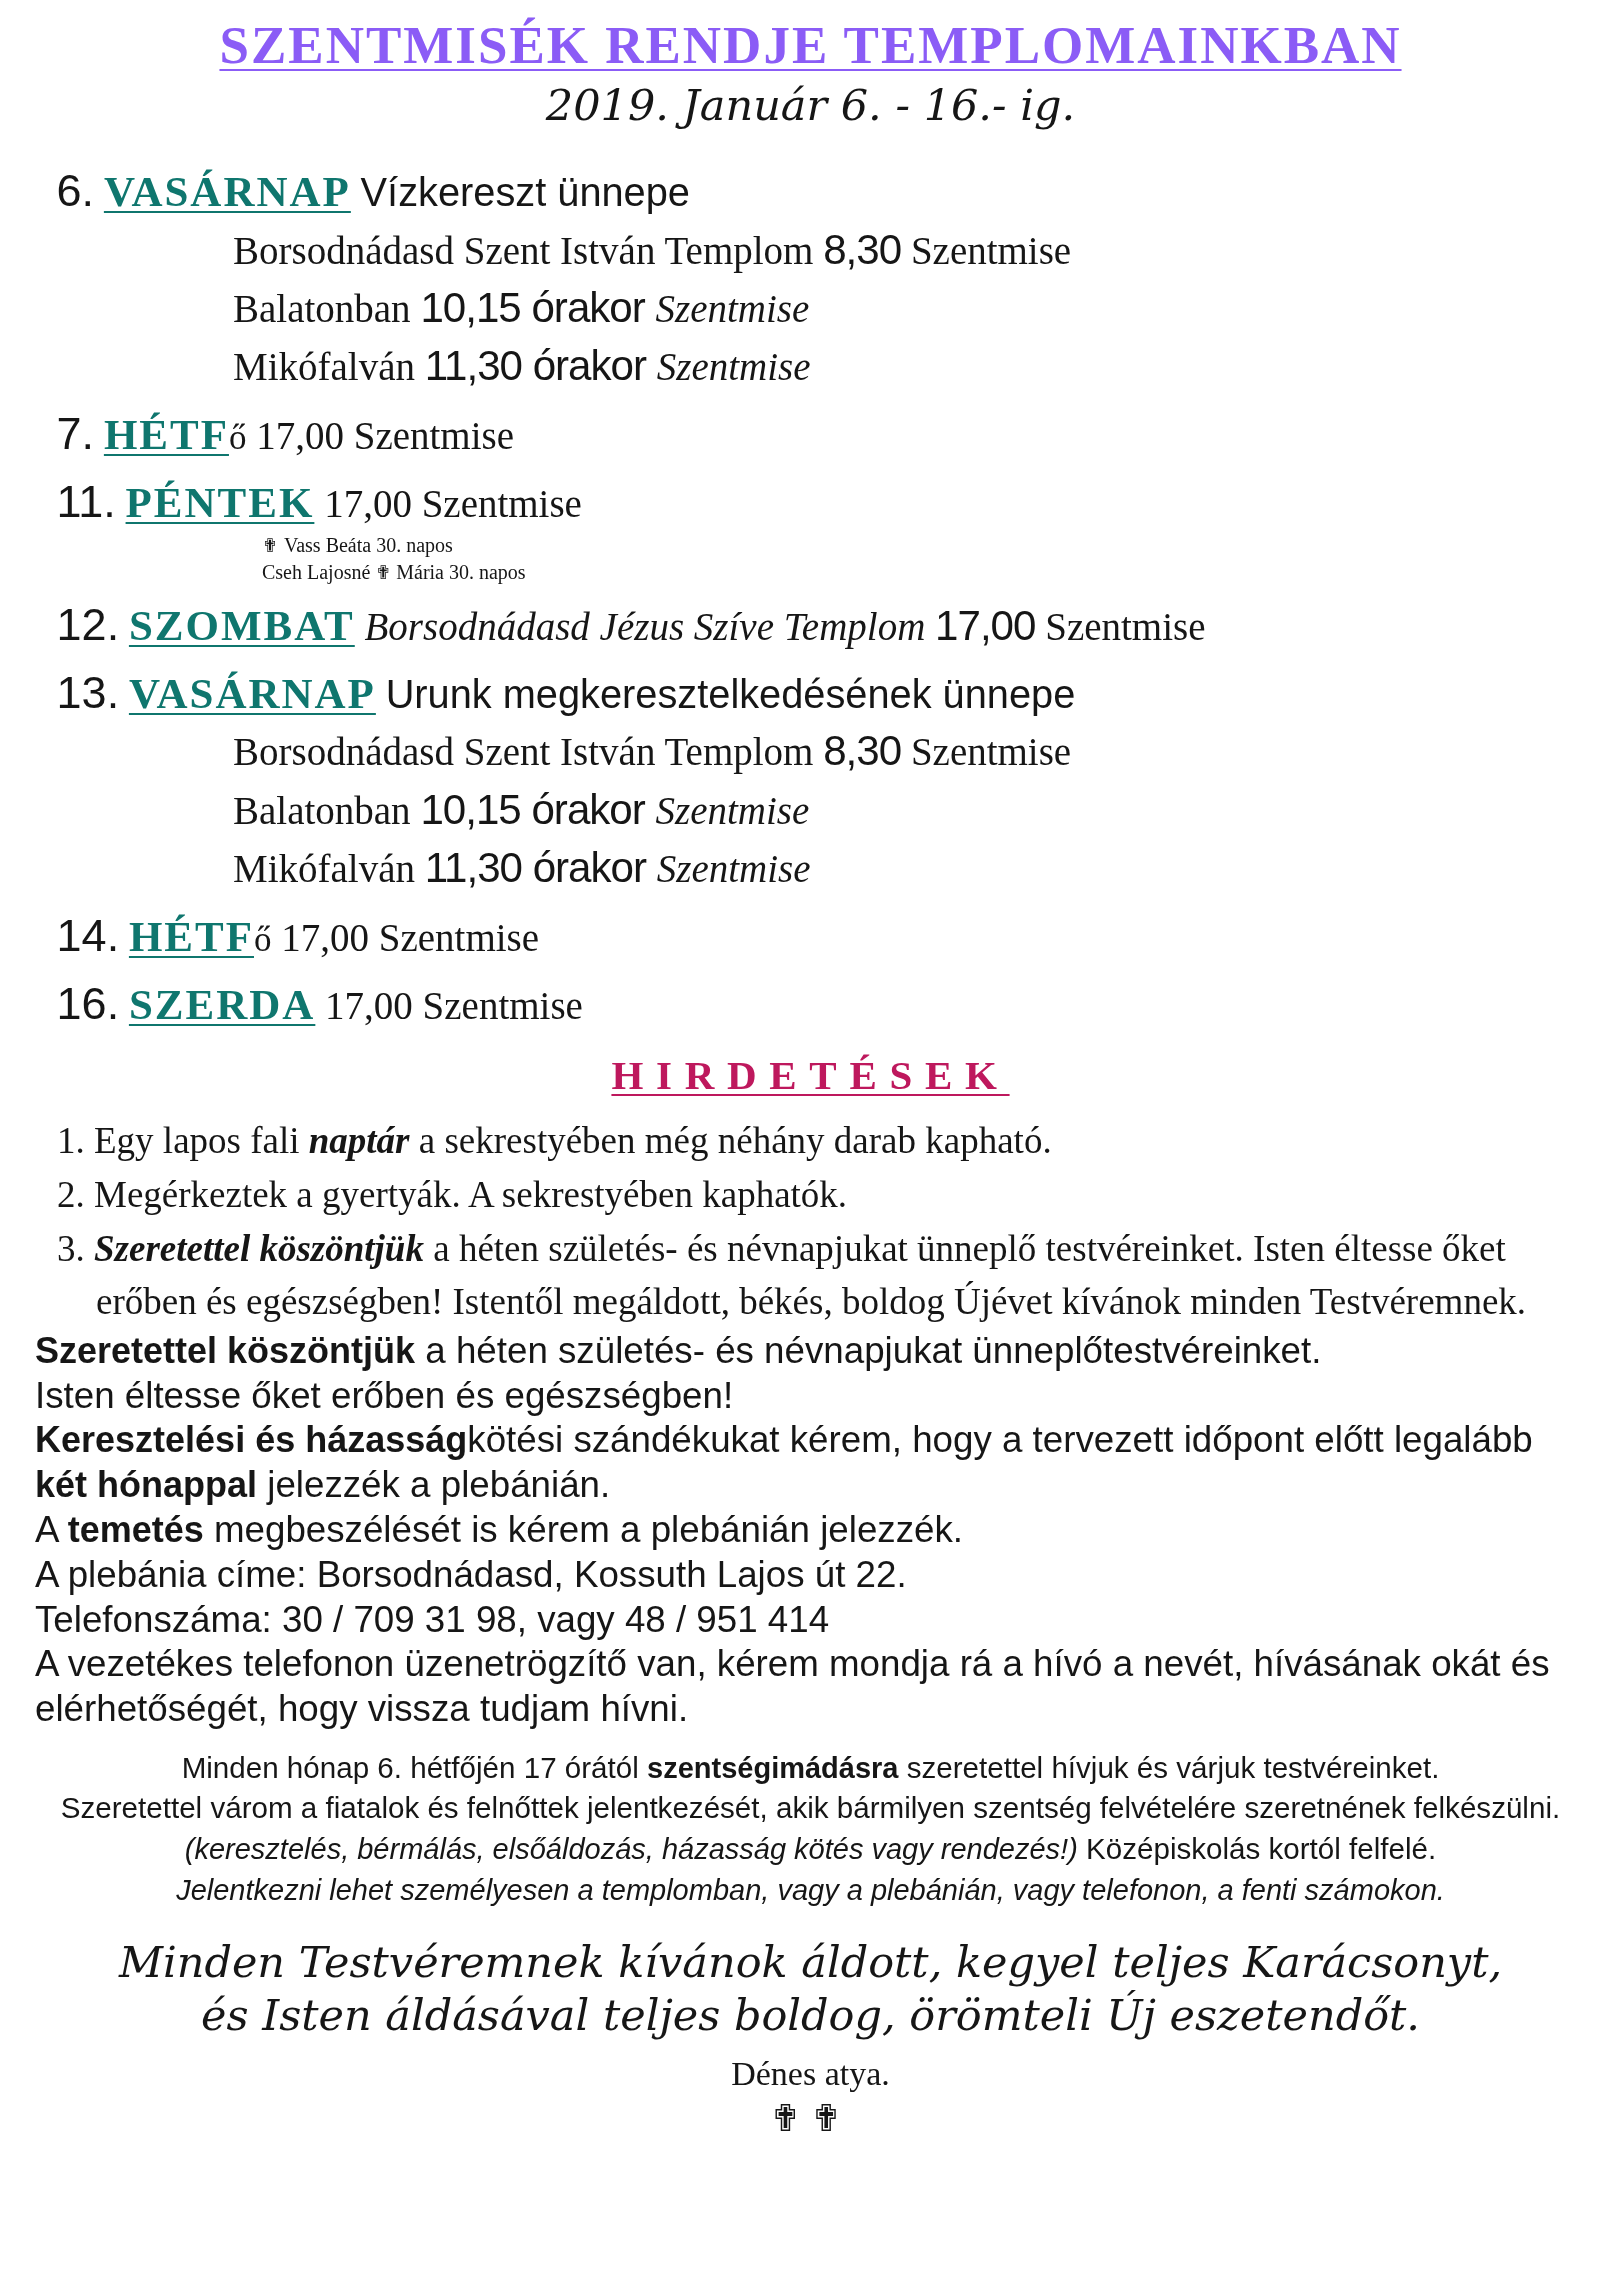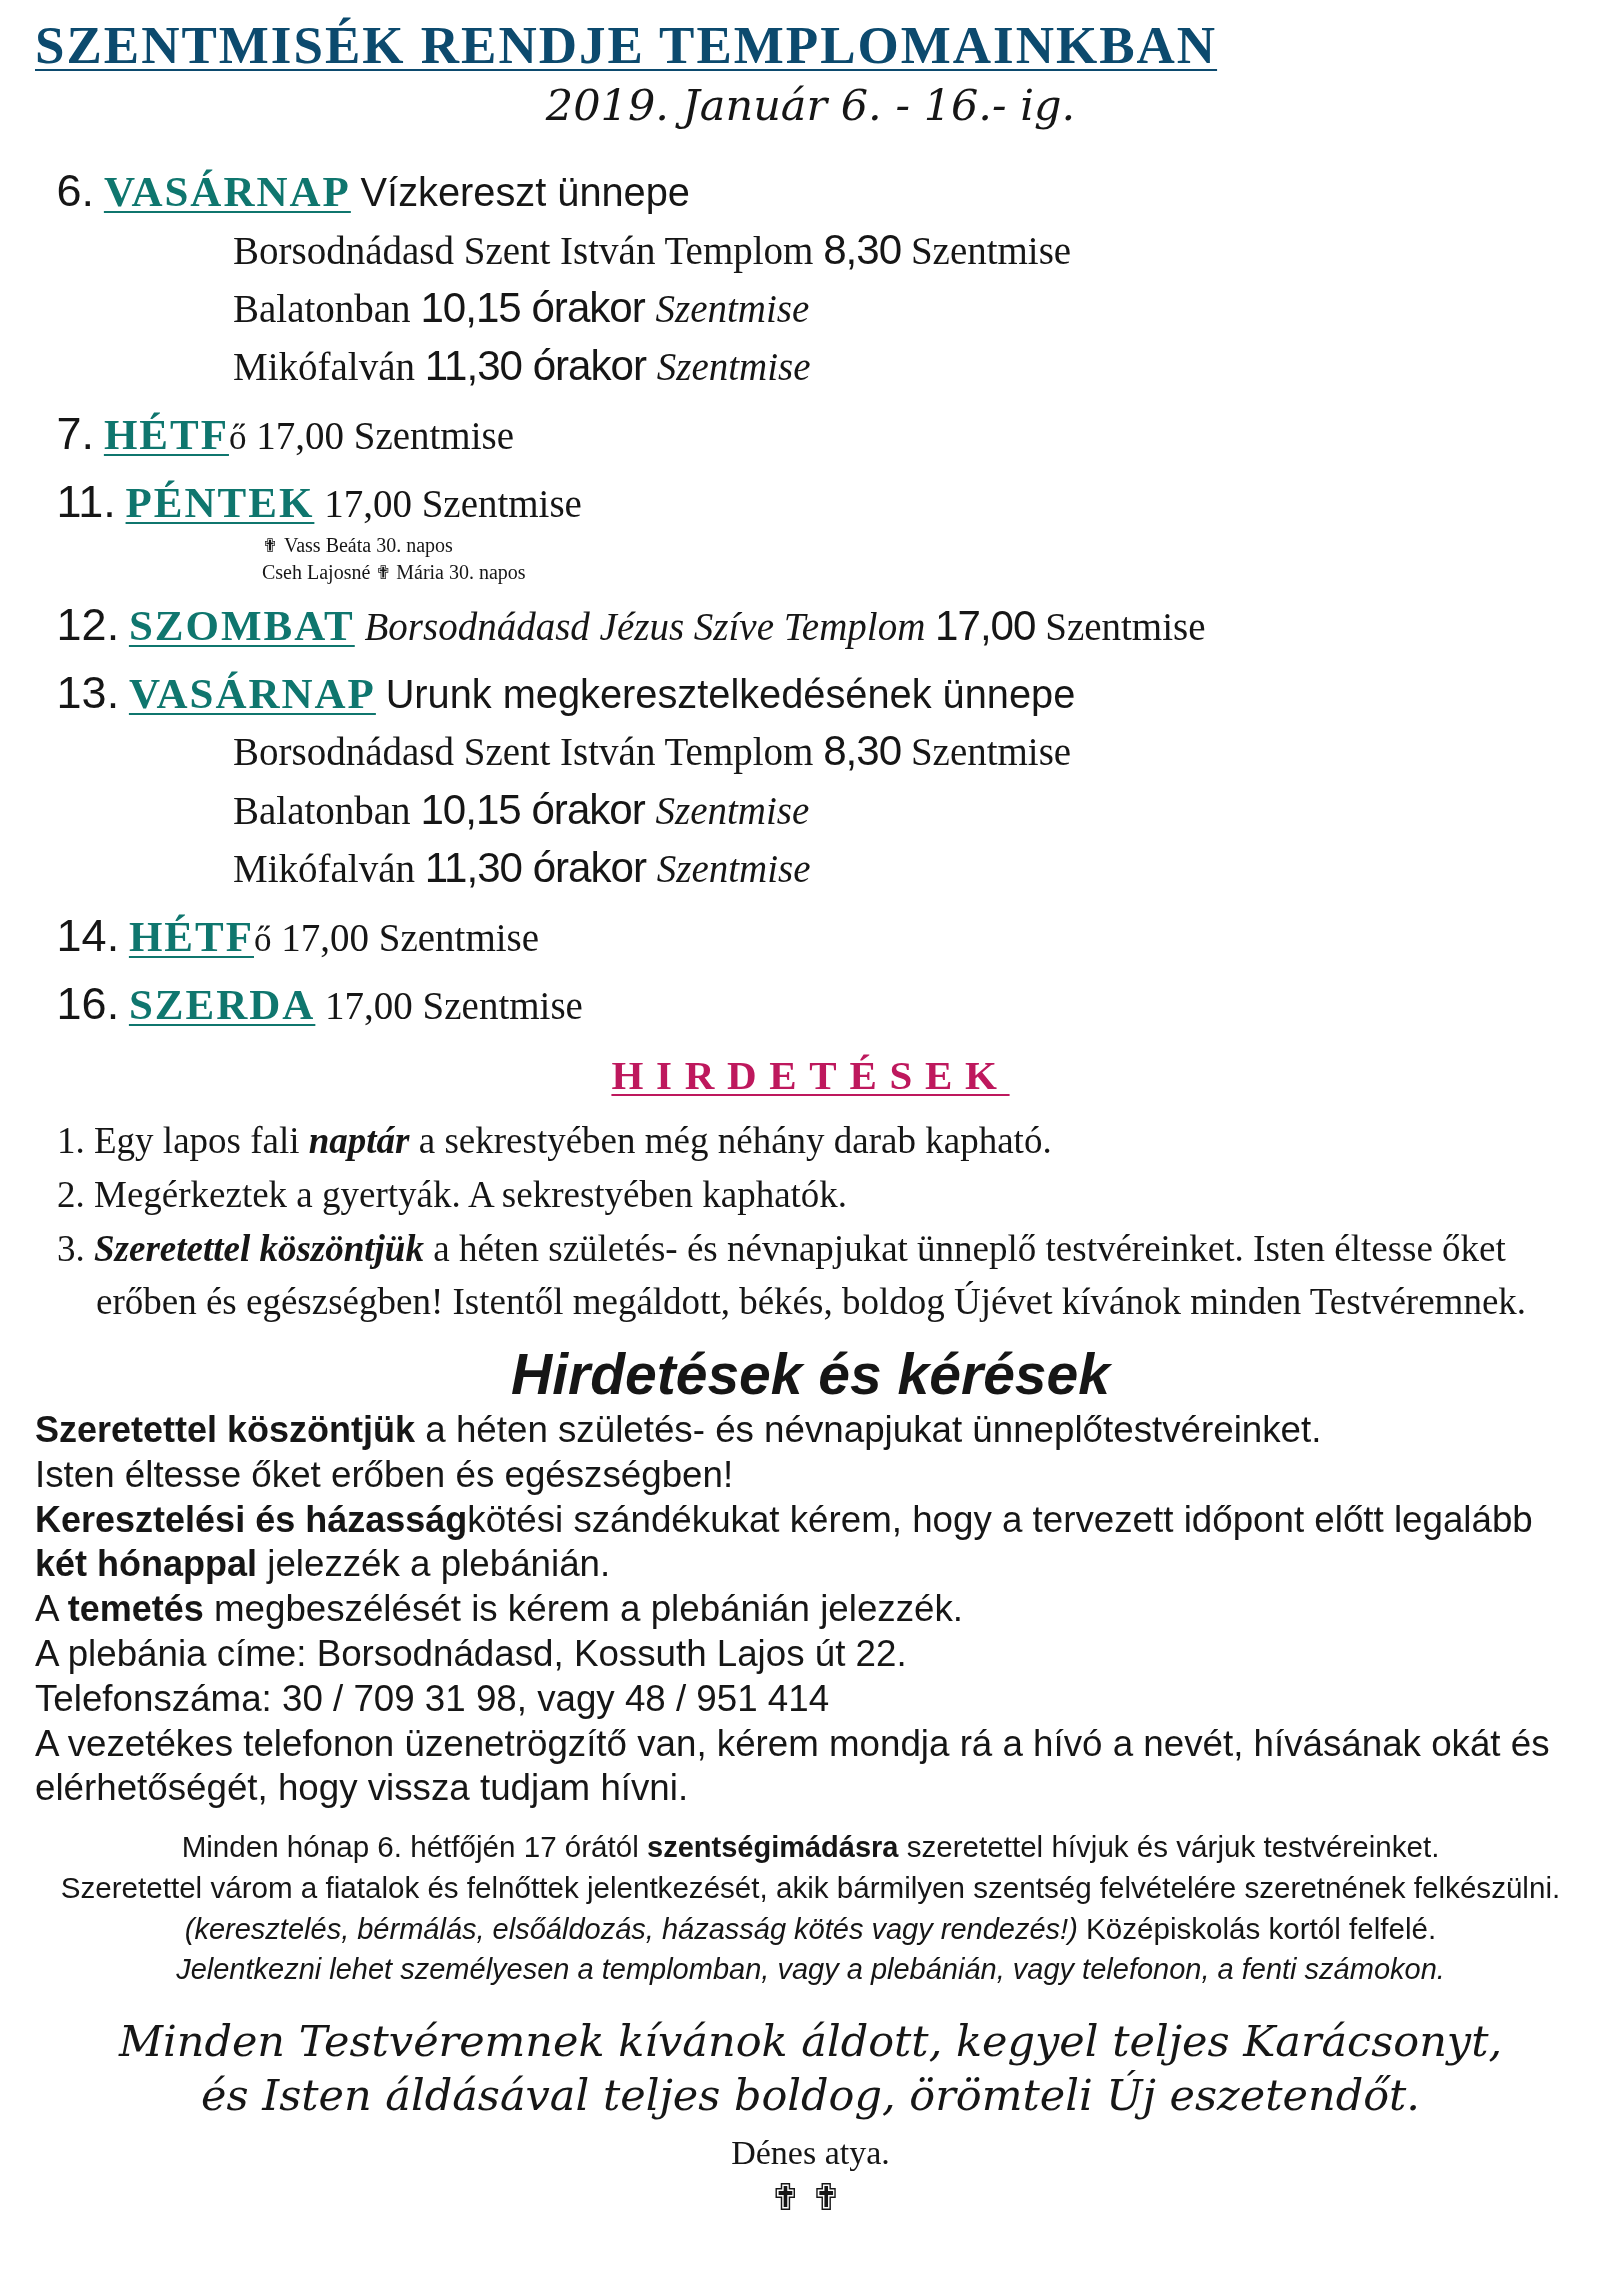--- a/index.html
+++ b/index.html
@@ -5,24 +5,24 @@
   html,body{margin:0;padding:0;}
   body{
     width:1621px;height:2293px;
     background:#ffffff;color:#161616;
     overflow:hidden;
     font-family:"Liberation Serif",serif;
   }
   .page{padding:13.7px 35px 0 35px;box-sizing:border-box;width:1621px;height:2293px;}
 
   .title{
-    text-align:left;
+    text-align:center;
     font-family:"Liberation Serif",serif;
     font-weight:bold;font-size:53px;line-height:1.2;
-    letter-spacing:2px;color:#0c4a6e;
+    letter-spacing:2px;color:#8b5cf6;
     text-decoration:underline;text-decoration-thickness:2px;text-underline-offset:5.9px;
   }
   .subtitle{
     text-align:center;
     font-family:"DejaVu Serif",serif;font-style:italic;
     font-size:43px;line-height:1.25;margin-top:2px;
   }
 
   .sched{margin-top:29px;}
   .sched-item{margin-top:9.8px;}
@@ -131,21 +131,20 @@
       </div>
     </div>
 
   <div class="hird-heading">HIRDETÉSEK</div>
   <div class="ann-list" id="announcements">
       <div class="ann-item"><span class="seg serif">1. </span><span class="seg serif">Egy lapos fali </span><span class="seg serif-bi">naptár</span><span class="seg serif"> a sekrestyében még néhány darab kapható.</span></div>
       <div class="ann-item"><span class="seg serif">2. </span><span class="seg serif">Megérkeztek a gyertyák. A sekrestyében kaphatók.</span></div>
       <div class="ann-item"><span class="seg serif">3. </span><span class="seg serif-bi">Szeretettel köszöntjük</span><span class="seg serif"> a héten születés- és névnapjukat ünneplő testvéreinket. Isten éltesse őket erőben és egészségben! Istentől megáldott, békés, boldog Újévet kívánok minden Testvéremnek.</span></div>
     </div>
 
-  <div class="req-heading">Hirdetések és kérések</div>
   <div id="requests">
       <div class="req-line"><span class="seg sans-b">Szeretettel köszöntjük</span><span class="seg sans"> a héten születés- és névnapjukat ünneplőtestvéreinket.</span></div>
       <div class="req-line"><span class="seg sans">Isten éltesse őket erőben és egészségben!</span></div>
       <div class="req-line"><span class="seg sans-b">Keresztelési és házasság</span><span class="seg sans">kötési szándékukat kérem, hogy a tervezett időpont előtt legalább </span><span class="seg sans-b">két hónappal</span><span class="seg sans"> jelezzék a plebánián.</span></div>
       <div class="req-line"><span class="seg sans">A </span><span class="seg sans-b">temetés</span><span class="seg sans"> megbeszélését is kérem a plebánián jelezzék.</span></div>
       <div class="req-line"><span class="seg sans">A plebánia címe: Borsodnádasd, Kossuth Lajos út 22.</span></div>
       <div class="req-line"><span class="seg sans">Telefonszáma: 30 / 709 31 98, vagy 48 / 951 414</span></div>
       <div class="req-line"><span class="seg sans">A vezetékes telefonon üzenetrögzítő van, kérem mondja rá a hívó a nevét, hívásának okát és elérhetőségét, hogy vissza tudjam hívni.</span></div>
     </div>
 

